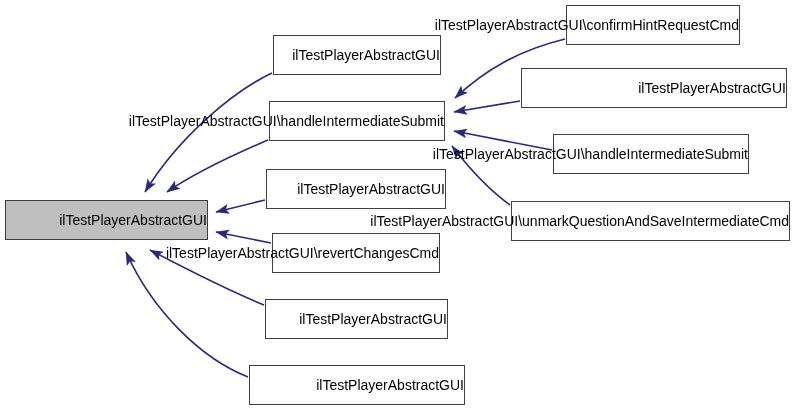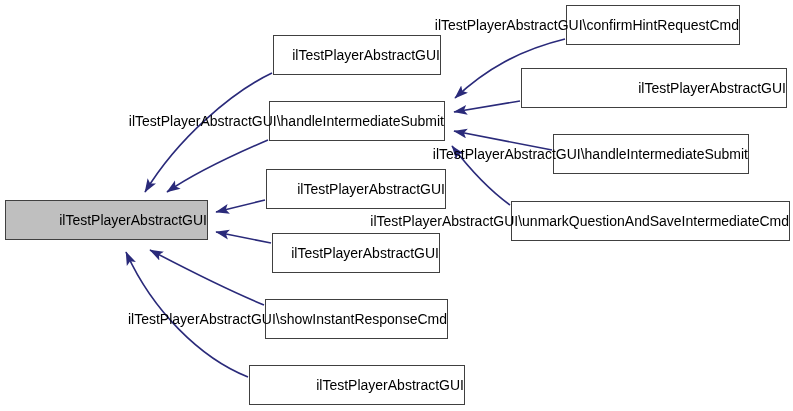--- a/index.html
+++ b/index.html
@@ -97,25 +97,25 @@
     <span class="line1">ilTestPlayerAbstractGUI</span>
     <span class="line2">\handleIntermediateSubmit</span>
   </div>
 
   <div class="node" style="left: 266px; top: 169px; width: 180px; height: 40px; border-color: rgb(64, 64, 64); color: rgb(0, 0, 0); background: rgb(255, 255, 255);">
     <span class="line1">ilTestPlayerAbstractGUI</span>
   </div>
 
   <div class="node" style="left: 272px; top: 233px; width: 168px; height: 40px; border-color: rgb(64, 64, 64); color: rgb(0, 0, 0); background: rgb(255, 255, 255);">
     <span class="line1">ilTestPlayerAbstractGUI</span>
+    <span class="line2">\revertChangesCmd</span>
   </div>
 
   <div class="node" style="left: 265px; top: 299px; width: 183px; height: 40px; border-color: rgb(64, 64, 64); color: rgb(0, 0, 0); background: rgb(255, 255, 255);">
     <span class="line1">ilTestPlayerAbstractGUI</span>
-    <span class="line2">\showInstantResponseCmd</span>
   </div>
 
   <div class="node" style="left: 249px; top: 365px; width: 216px; height: 40px; border-color: rgb(64, 64, 64); color: rgb(0, 0, 0); background: rgb(255, 255, 255);">
     <span class="line1">ilTestPlayerAbstractGUI</span>
   </div>
 
   <div class="node" style="left: 566px; top: 5px; width: 174px; height: 40px; border-color: rgb(64, 64, 64); color: rgb(0, 0, 0); background: rgb(255, 255, 255);">
     <span class="line1">ilTestPlayerAbstractGUI</span>
     <span class="line2">\confirmHintRequestCmd</span>
   </div>

